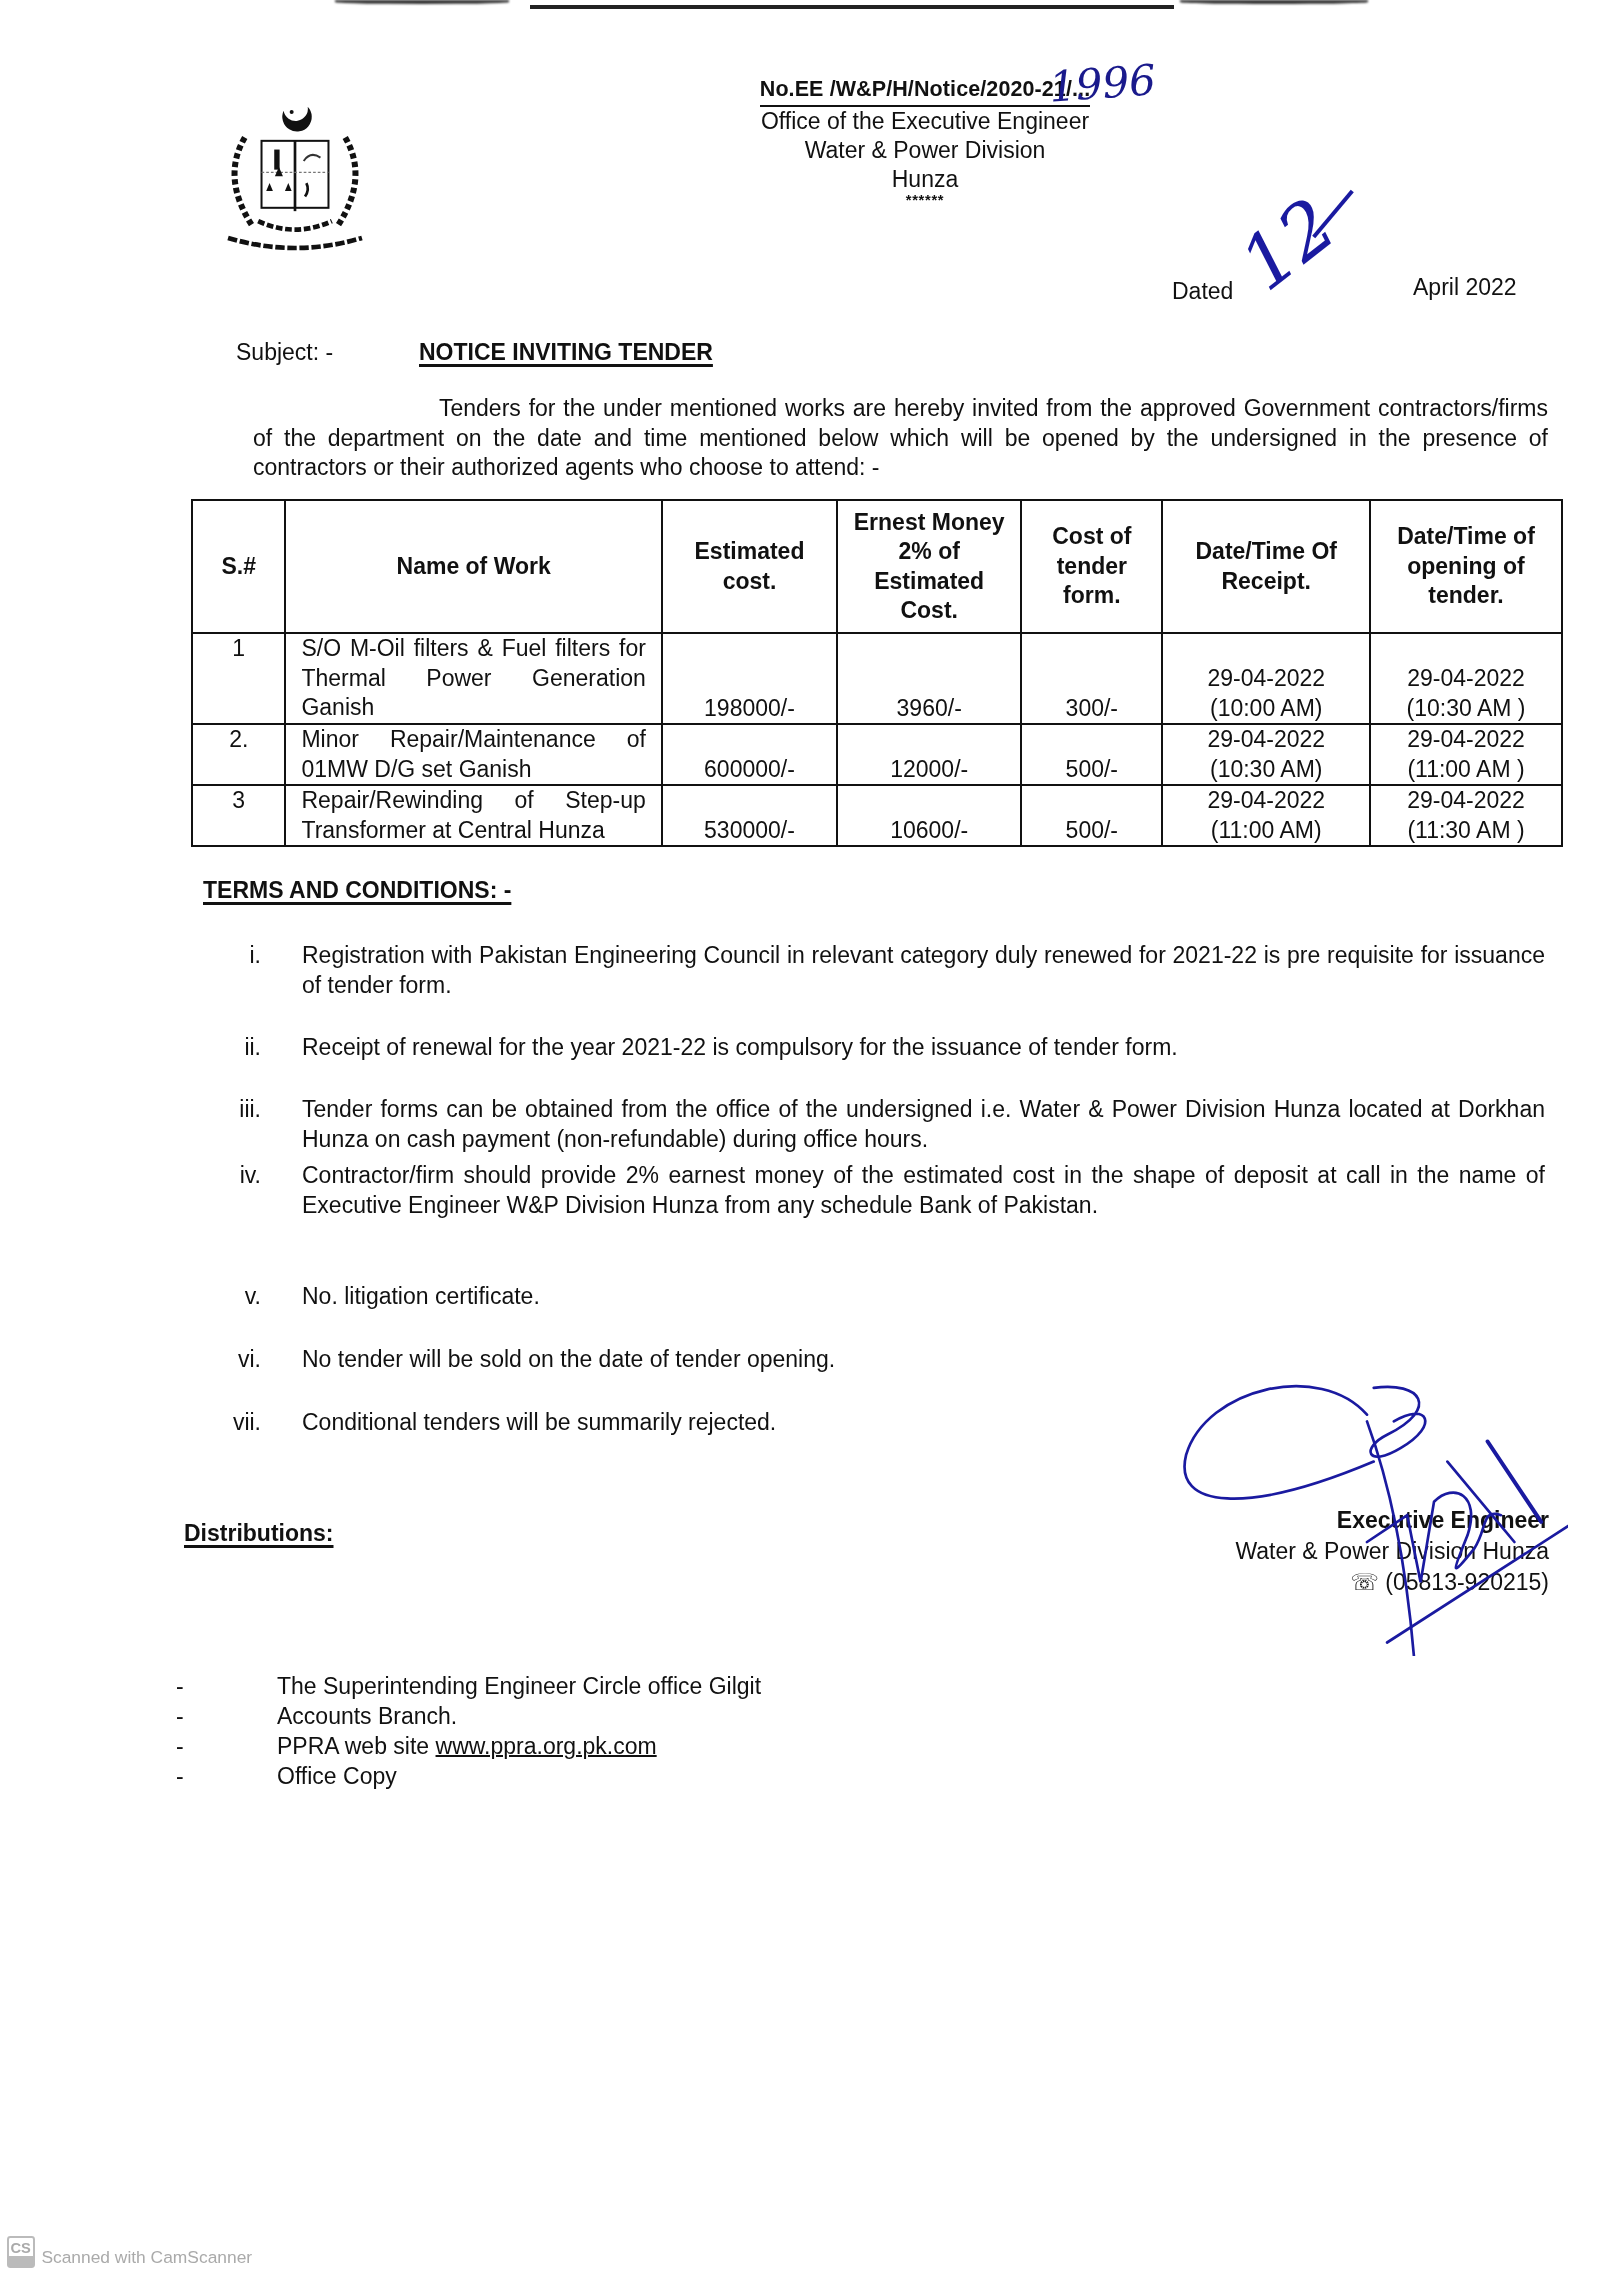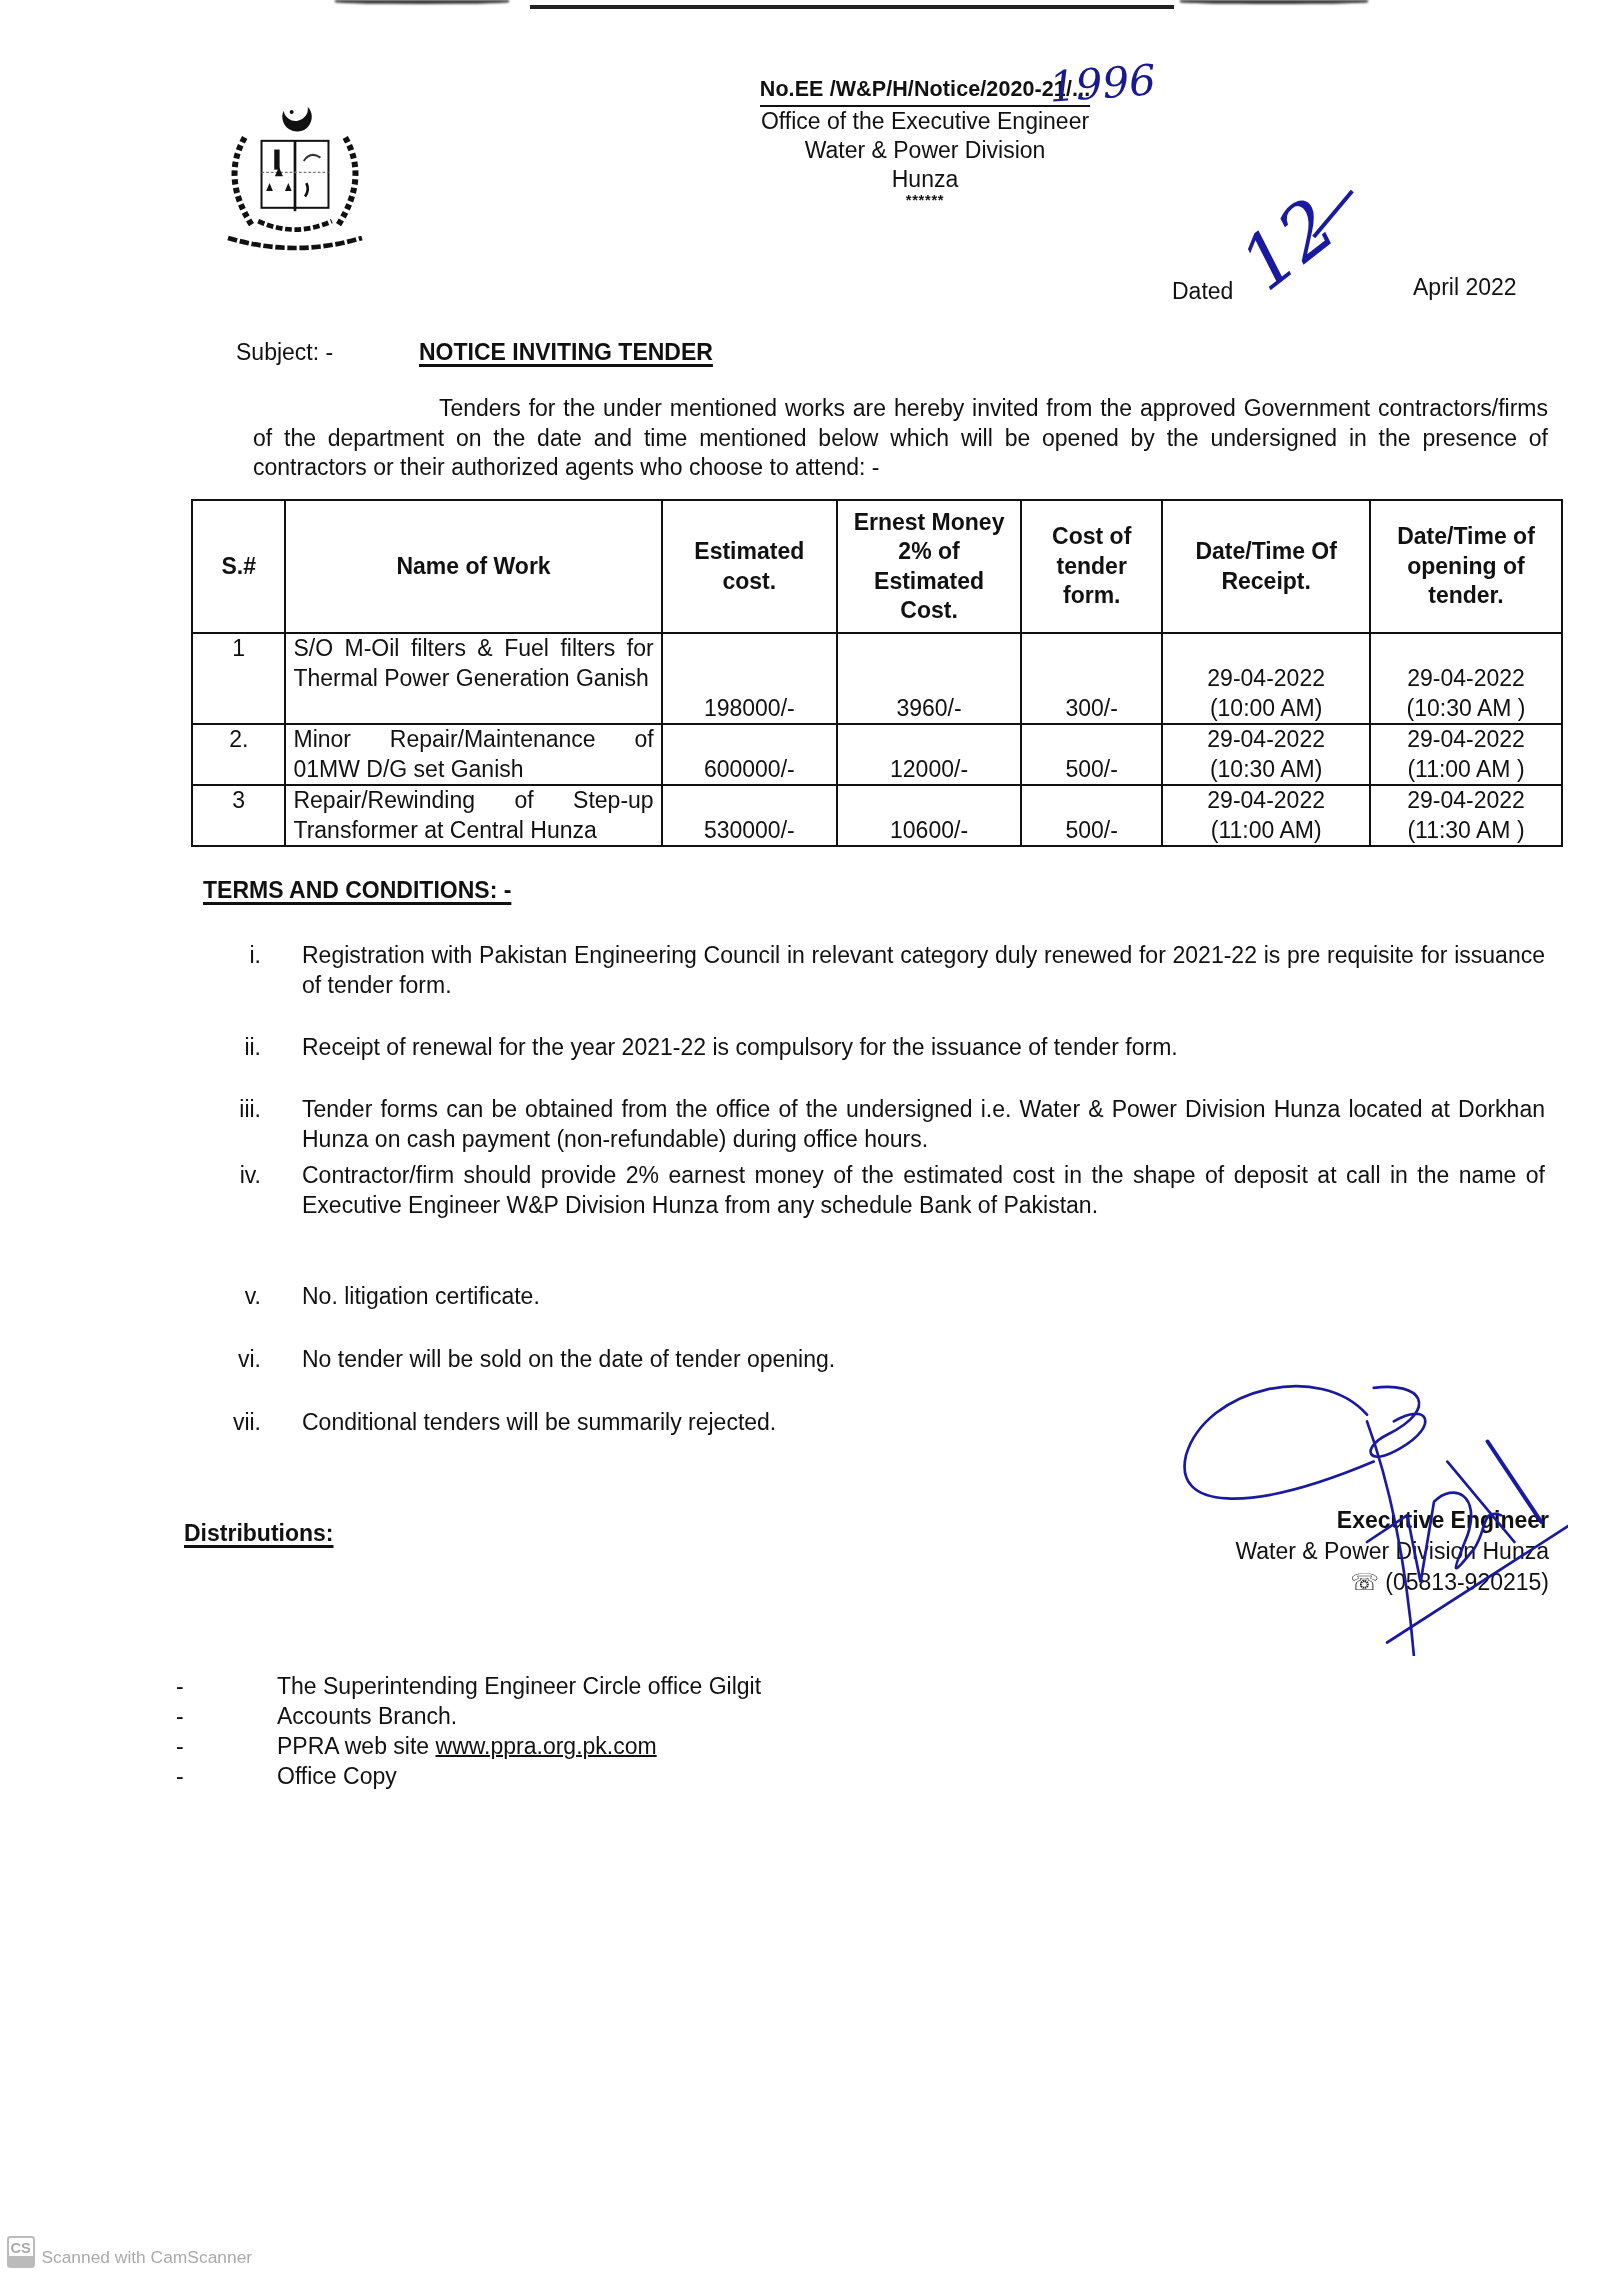--- a/index.html
+++ b/index.html
@@ -29,21 +29,21 @@
 
   .intro { left: 233px; top: 394px; width: 1295px; font-size: 23px; line-height: 29.5px; text-align: justify; text-indent: 186px; margin-left: 20px; }
 
   .tender-table { left: 191px; top: 499px; width: 1372px; border-collapse: collapse; font-size: 23px; }
   .tender-table th, .tender-table td { border: 2px solid #111; padding: 0 6.7px; }
   .tender-table thead tr { height: 133px; }
   .tender-table th { font-weight: bold; font-size: 23px; line-height: 29.5px; text-align: center; vertical-align: middle; }
   .tender-table th.name-col { vertical-align: middle; }
   .tender-table td { vertical-align: bottom; text-align: center; line-height: 29.5px; }
   .tender-table td.sn { vertical-align: top; }
-  .tender-table td.work { text-align: justify; text-align-last: left; vertical-align: top; padding: 0 7px; }
+  .tender-table td.work { text-align: justify; text-align-last: left; vertical-align: top; padding: 0 15px; }
   .tender-table tbody tr.r1 { height: 91px; }
   .tender-table tbody tr.r2 { height: 60px; }
   .tender-table tbody tr.r3 { height: 61px; }
   .c1 { width: 79px; } .c2 { width: 364px; } .c3 { width: 161px; } .c4 { width: 170px; }
   .c5 { width: 127px; } .c6 { width: 194px; } .c7 { width: 178px; }
 
   .terms-heading { left: 203px; top: 877px; font-size: 23px; font-weight: bold; text-decoration: underline; text-decoration-thickness: 2.7px; text-underline-offset: 4px; }
   .term { left: 201px; width: 1344px; font-size: 23px; line-height: 30px; }
   .term .num { position: absolute; left: 0; width: 60px; text-align: right; }
   .term .txt { position: absolute; left: 101px; right: 0; text-align: justify; text-align-last: left; }

